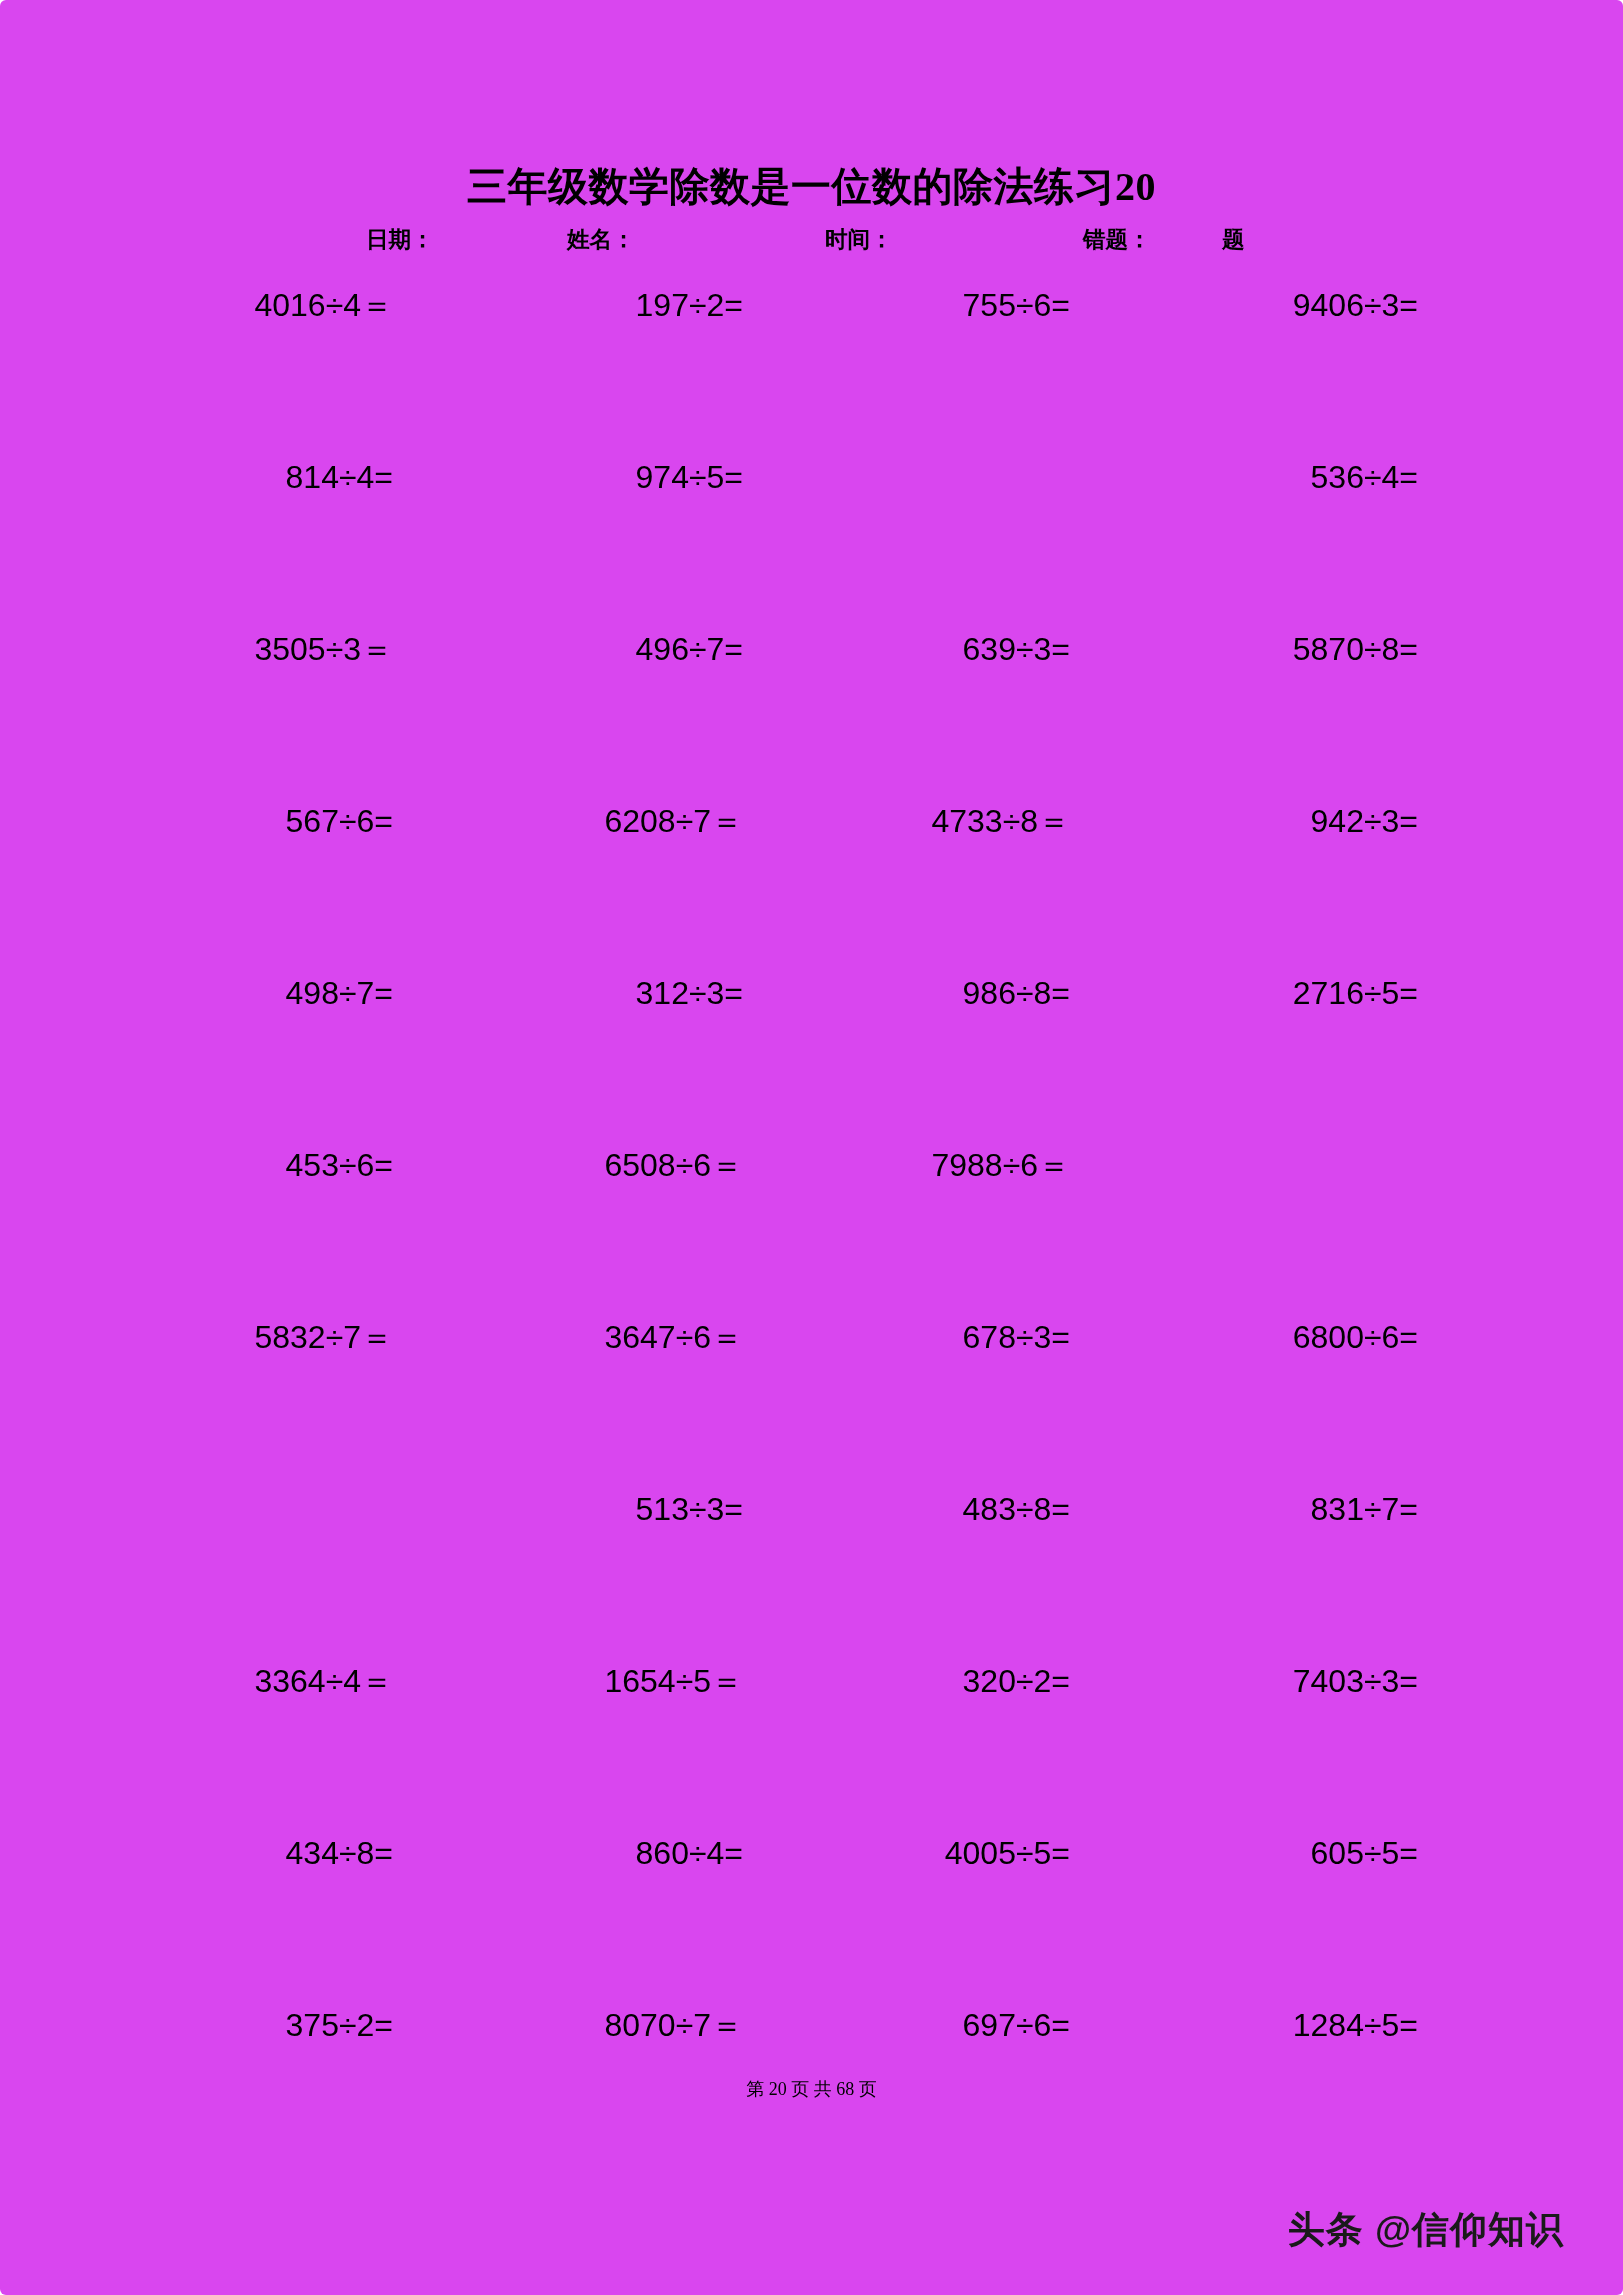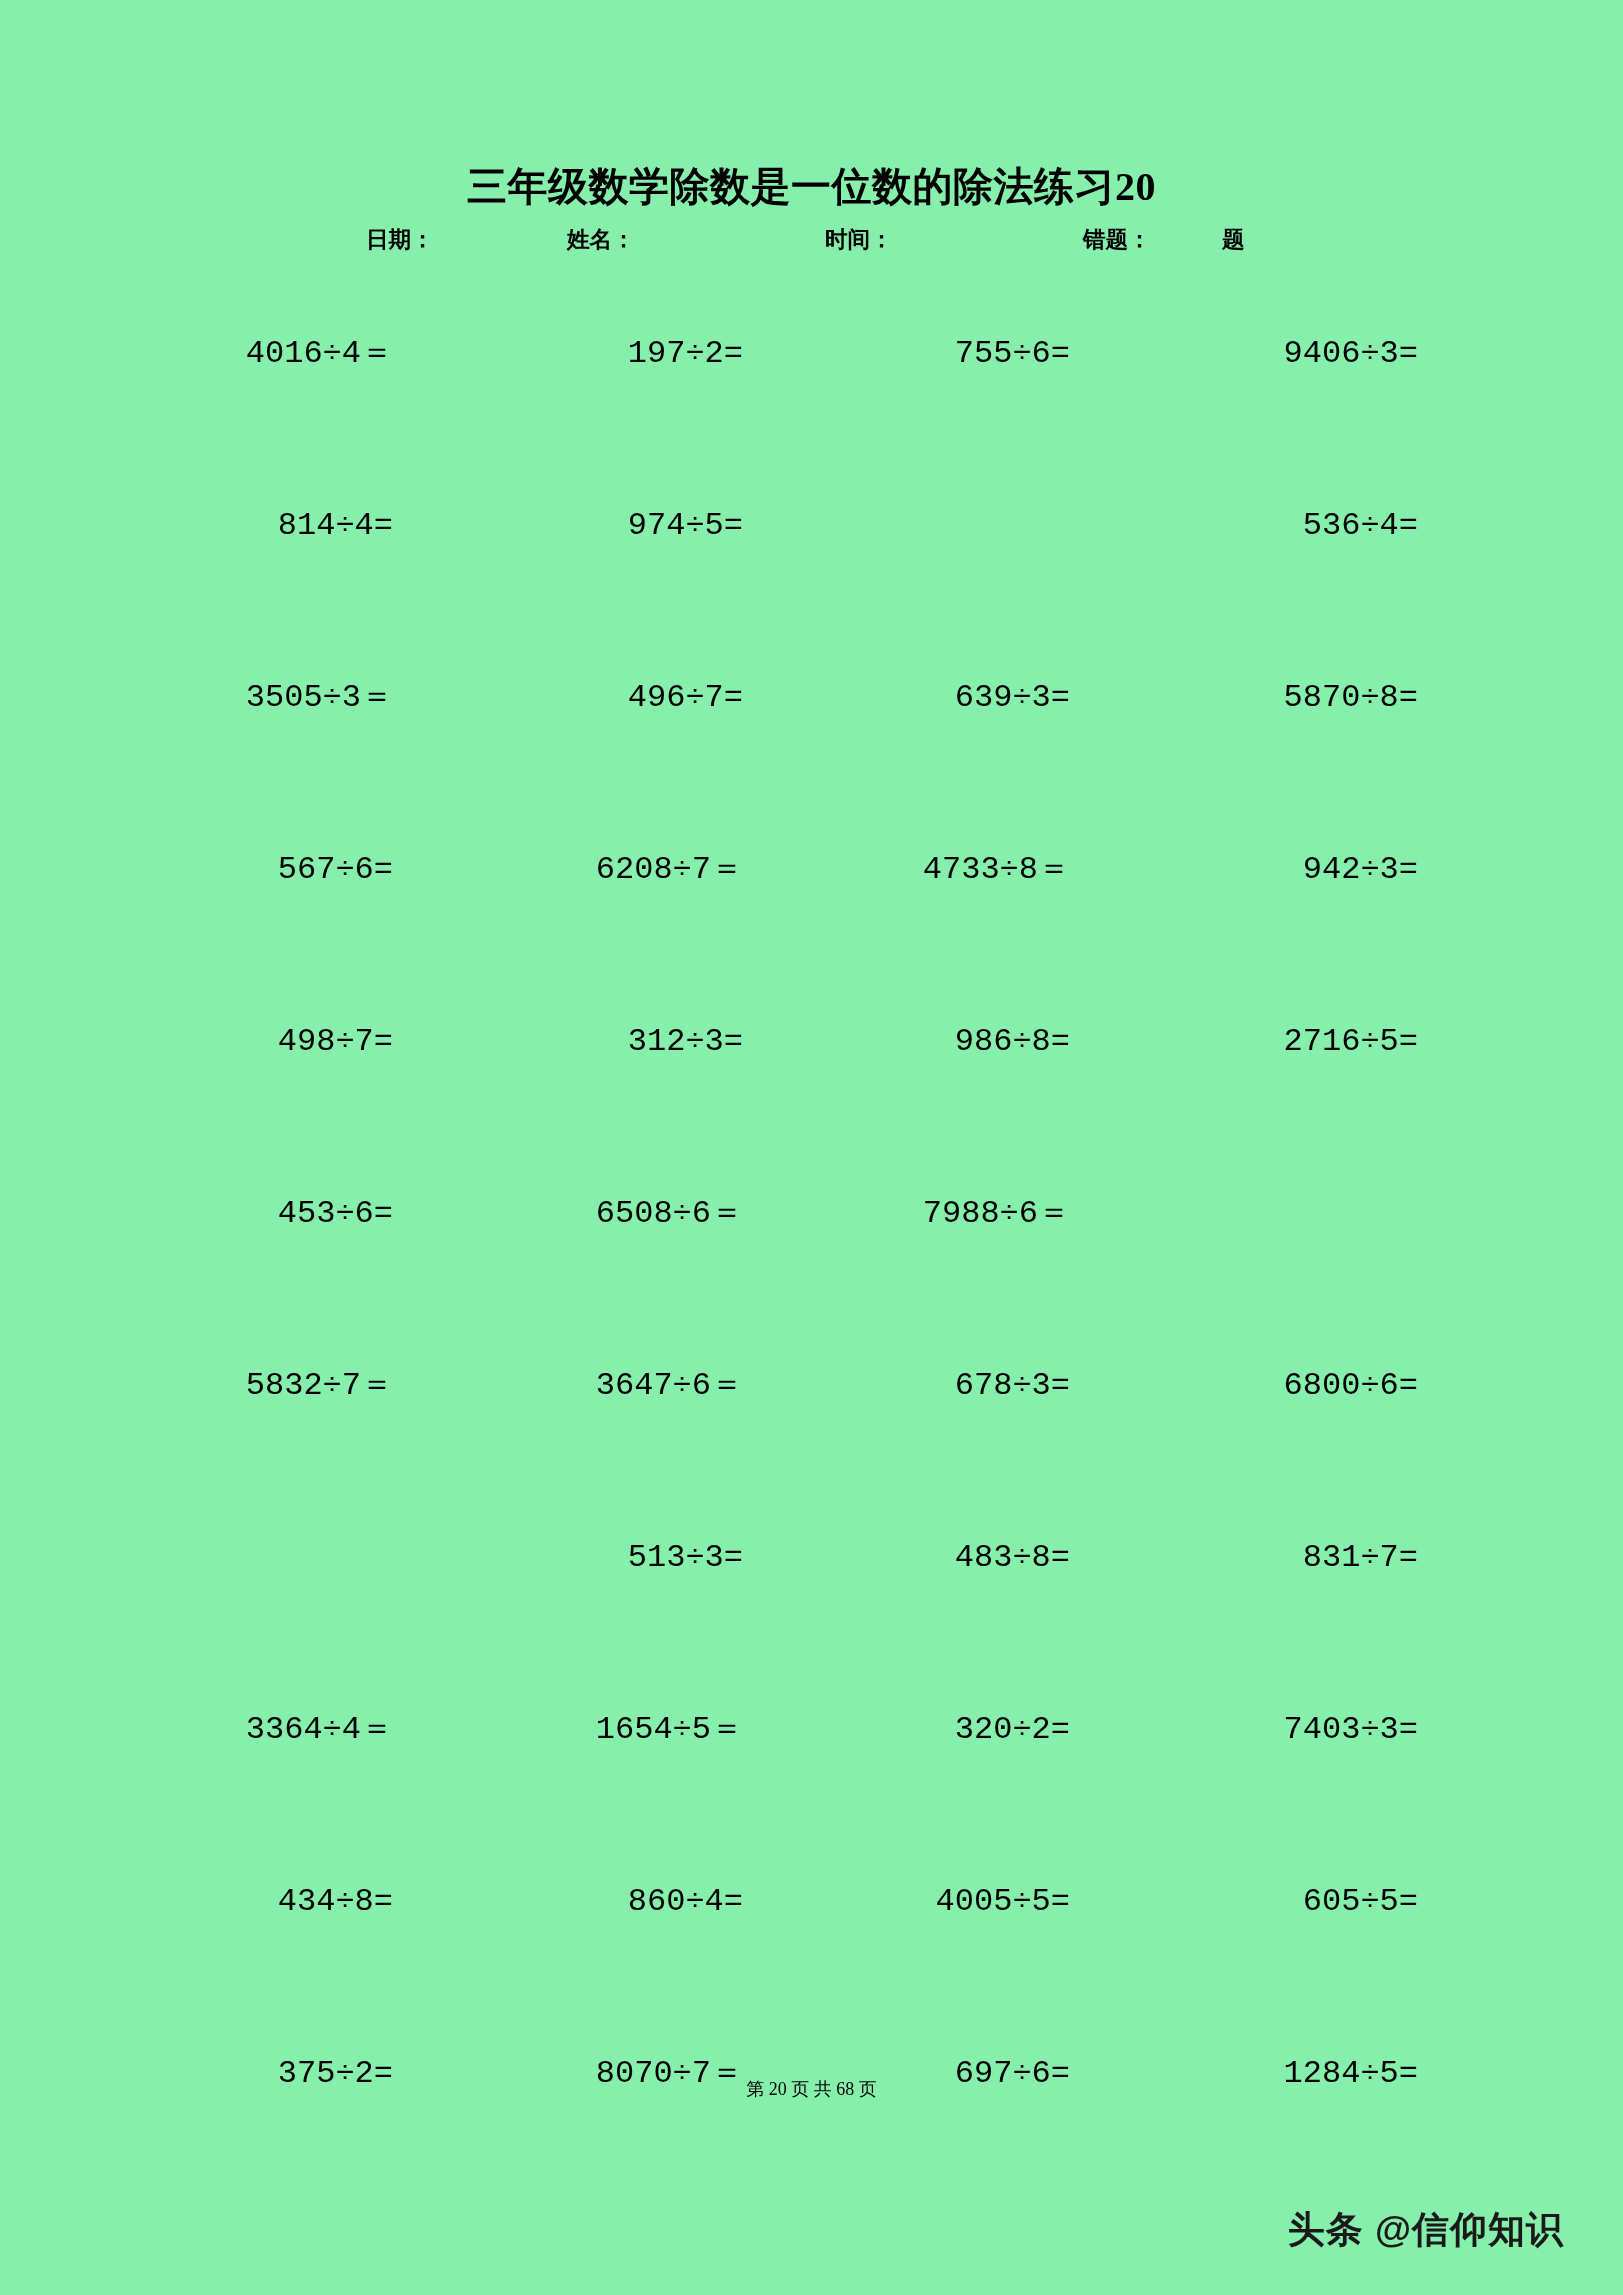--- a/index.html
+++ b/index.html
@@ -4,25 +4,26 @@
 <style>
   html, body {
     margin: 0;
     padding: 0;
     background: #ffffff;
   }
   .page {
     position: relative;
     width: 1623px;
     height: 2295px;
-    background: #86efac;
+    background: #d946ef;
     box-sizing: border-box;
     overflow: hidden;
     font-family: "Liberation Serif", "DejaVu Serif", serif;
     color: #000000;
+    border-radius: 6px;
   }
 
   
   .title {
     position: absolute;
     top: 138px;
     left: 0;
     width: 100%;
     text-align: center;
     font-family: "Liberation Serif", "DejaVu Serif", serif;
@@ -63,26 +64,25 @@
     left: 0;
     width: 1623px;
   }
   .prob-row {
     position: relative;
     height: 172px;
   }
   .cell {
     position: absolute;
     top: 0;
-    font-family: Liberation Mono, monospace;
+    font-family: Liberation Sans, sans-serif;
     font-size: 32px;
     line-height: 47px;
     white-space: nowrap;
     letter-spacing: 0px;
-    margin-top: 48px;
   }
   .cell.c0 { left: 0px;    width: 393px;  text-align: right; }
   .cell.c1 { left: 429px;  width: 314px;  text-align: right; }
   .cell.c2 { left: 746px; width: 324px;  text-align: right; }
   .cell.c3 { left: 1094px; width: 324px;  text-align: right; }
 
   
   .footer {
     position: absolute;
     top: 2075px;

